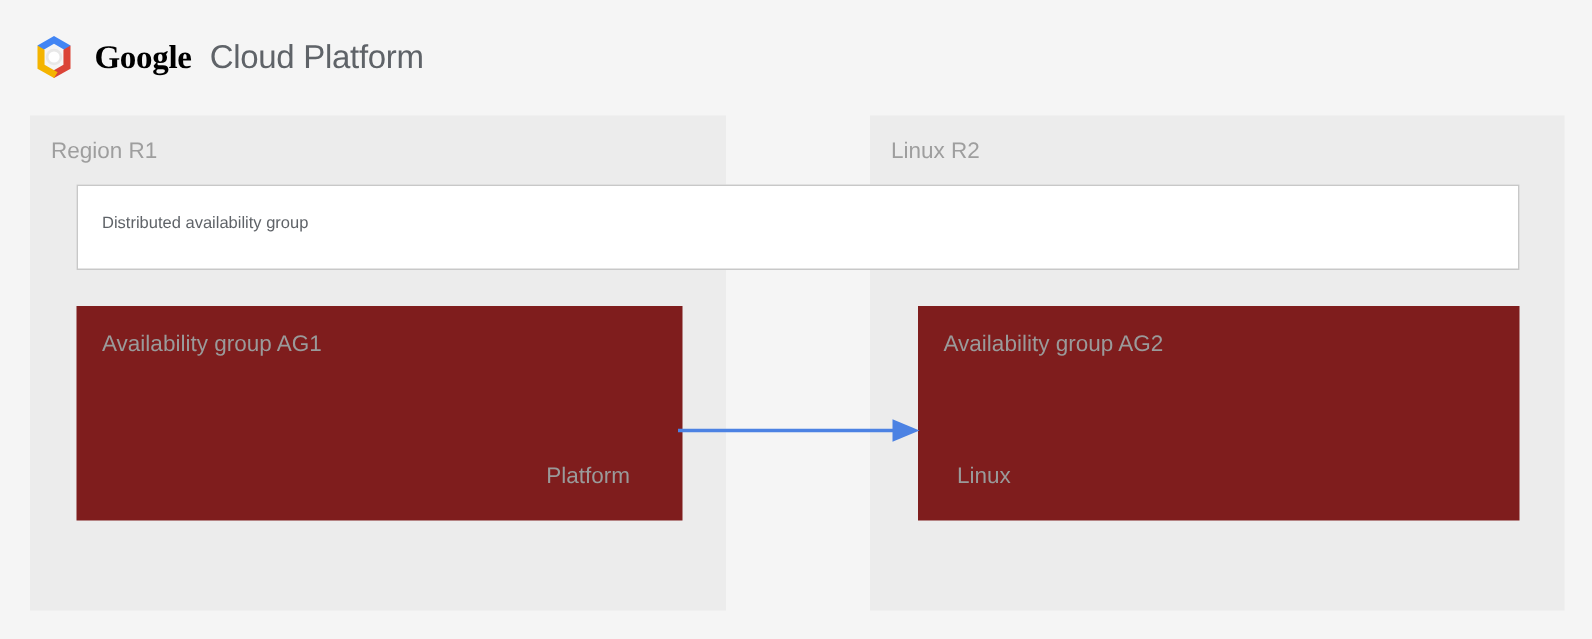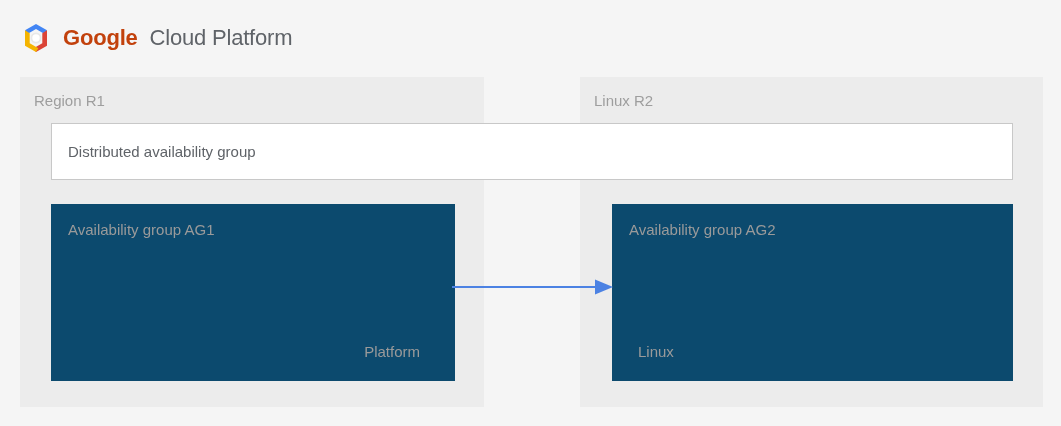--- a/index.html
+++ b/index.html
@@ -44,21 +44,22 @@
   }
   #brand-wordmark {
     font-size: 22px;
     letter-spacing: -0.2px;
     white-space: nowrap;
     line-height: 1;
     color: #5f6368;
   }
   .brand-strong {
     font-weight: 700;
-    color: #c2410c;
+    color: #000000;
+    font-family: Liberation Serif, serif;
   }
   .brand-light {
     font-weight: 400;
     color: #5f6368;
     margin-left: 12px;
   }
 
   
   .region-panel {
     position: absolute;
@@ -94,31 +95,31 @@
     width: 962px;
     height: 57px;
     background: #ffffff;
     border: 1px solid #c8c8c8;
     box-sizing: border-box;
   }
   #distributed-ag-label {
     position: absolute;
     left: 16px;
     top: 19px;
-    font-size: 15px;
+    font-size: 11px;
     color: #5f6368;
     white-space: nowrap;
   }
 
   
   .ag-box {
     position: absolute;
-    background: #0c4a6e;
+    background: #7f1d1d;
     top: 204px;
-    height: 177px;
+    height: 143px;
   }
   #ag-box-1 {
     left: 51px;
     width: 404px;
   }
   #ag-box-2 {
     left: 612px;
     width: 401px;
     text-align: center;
   }

